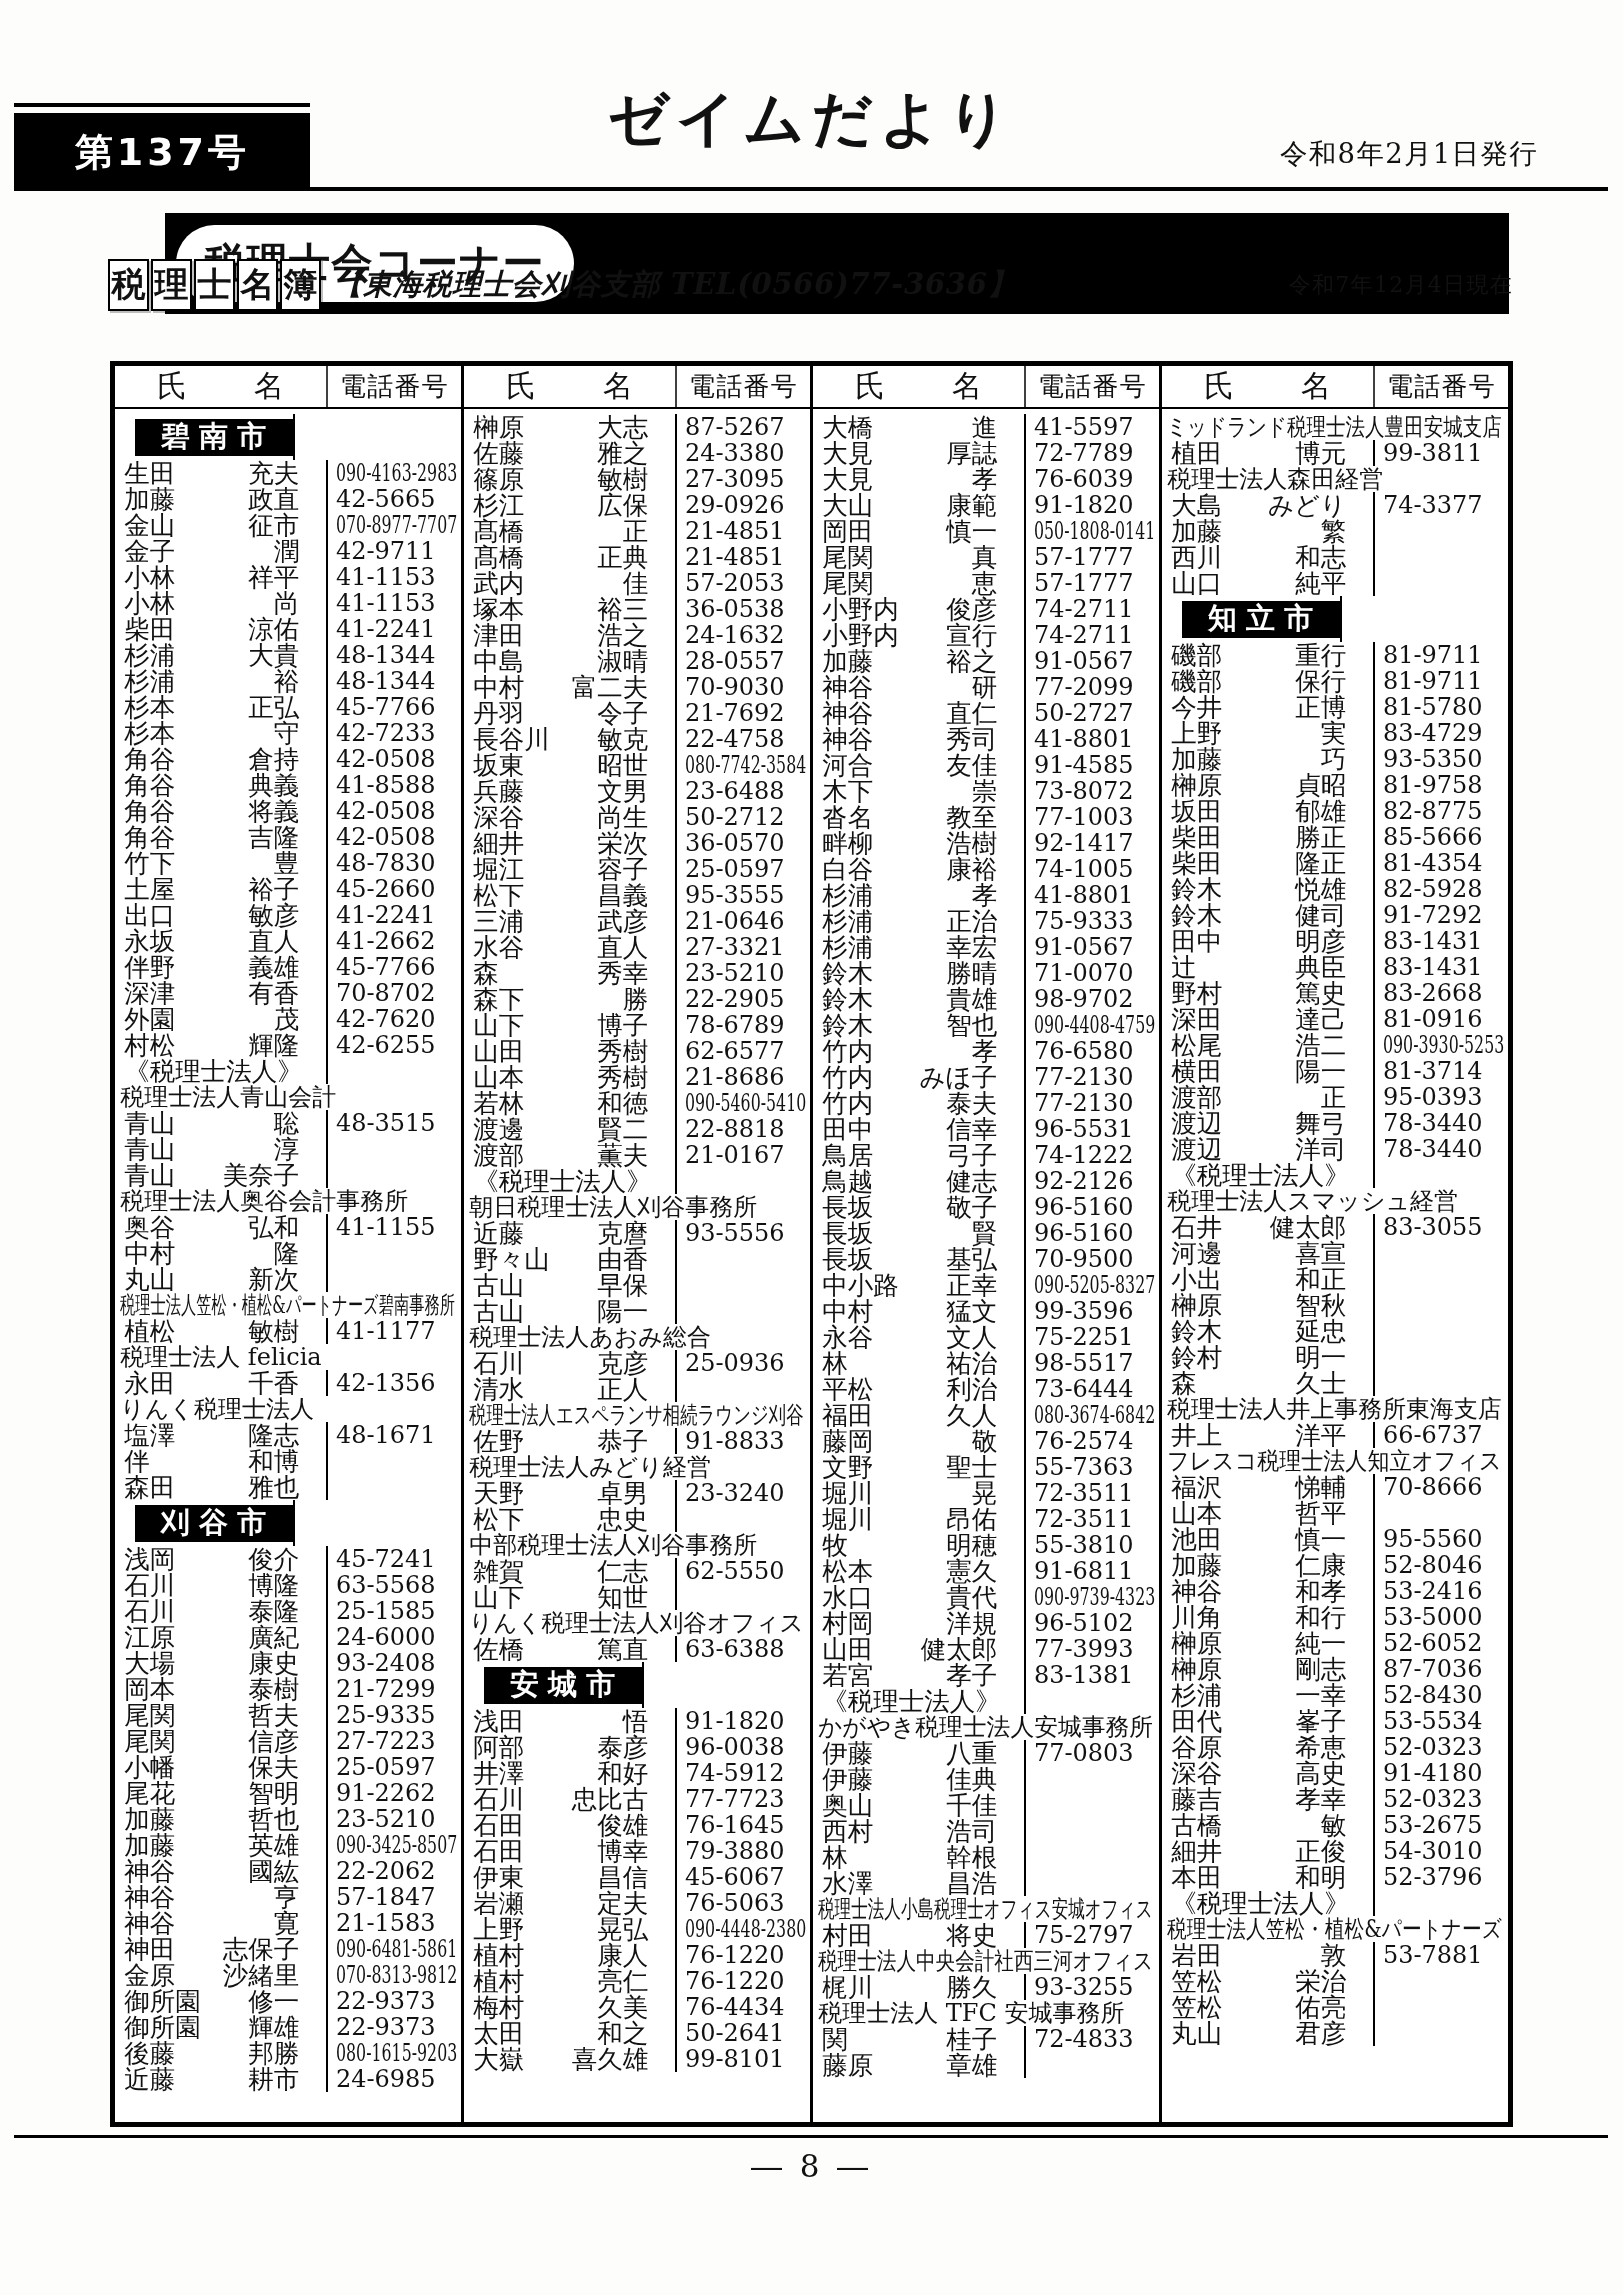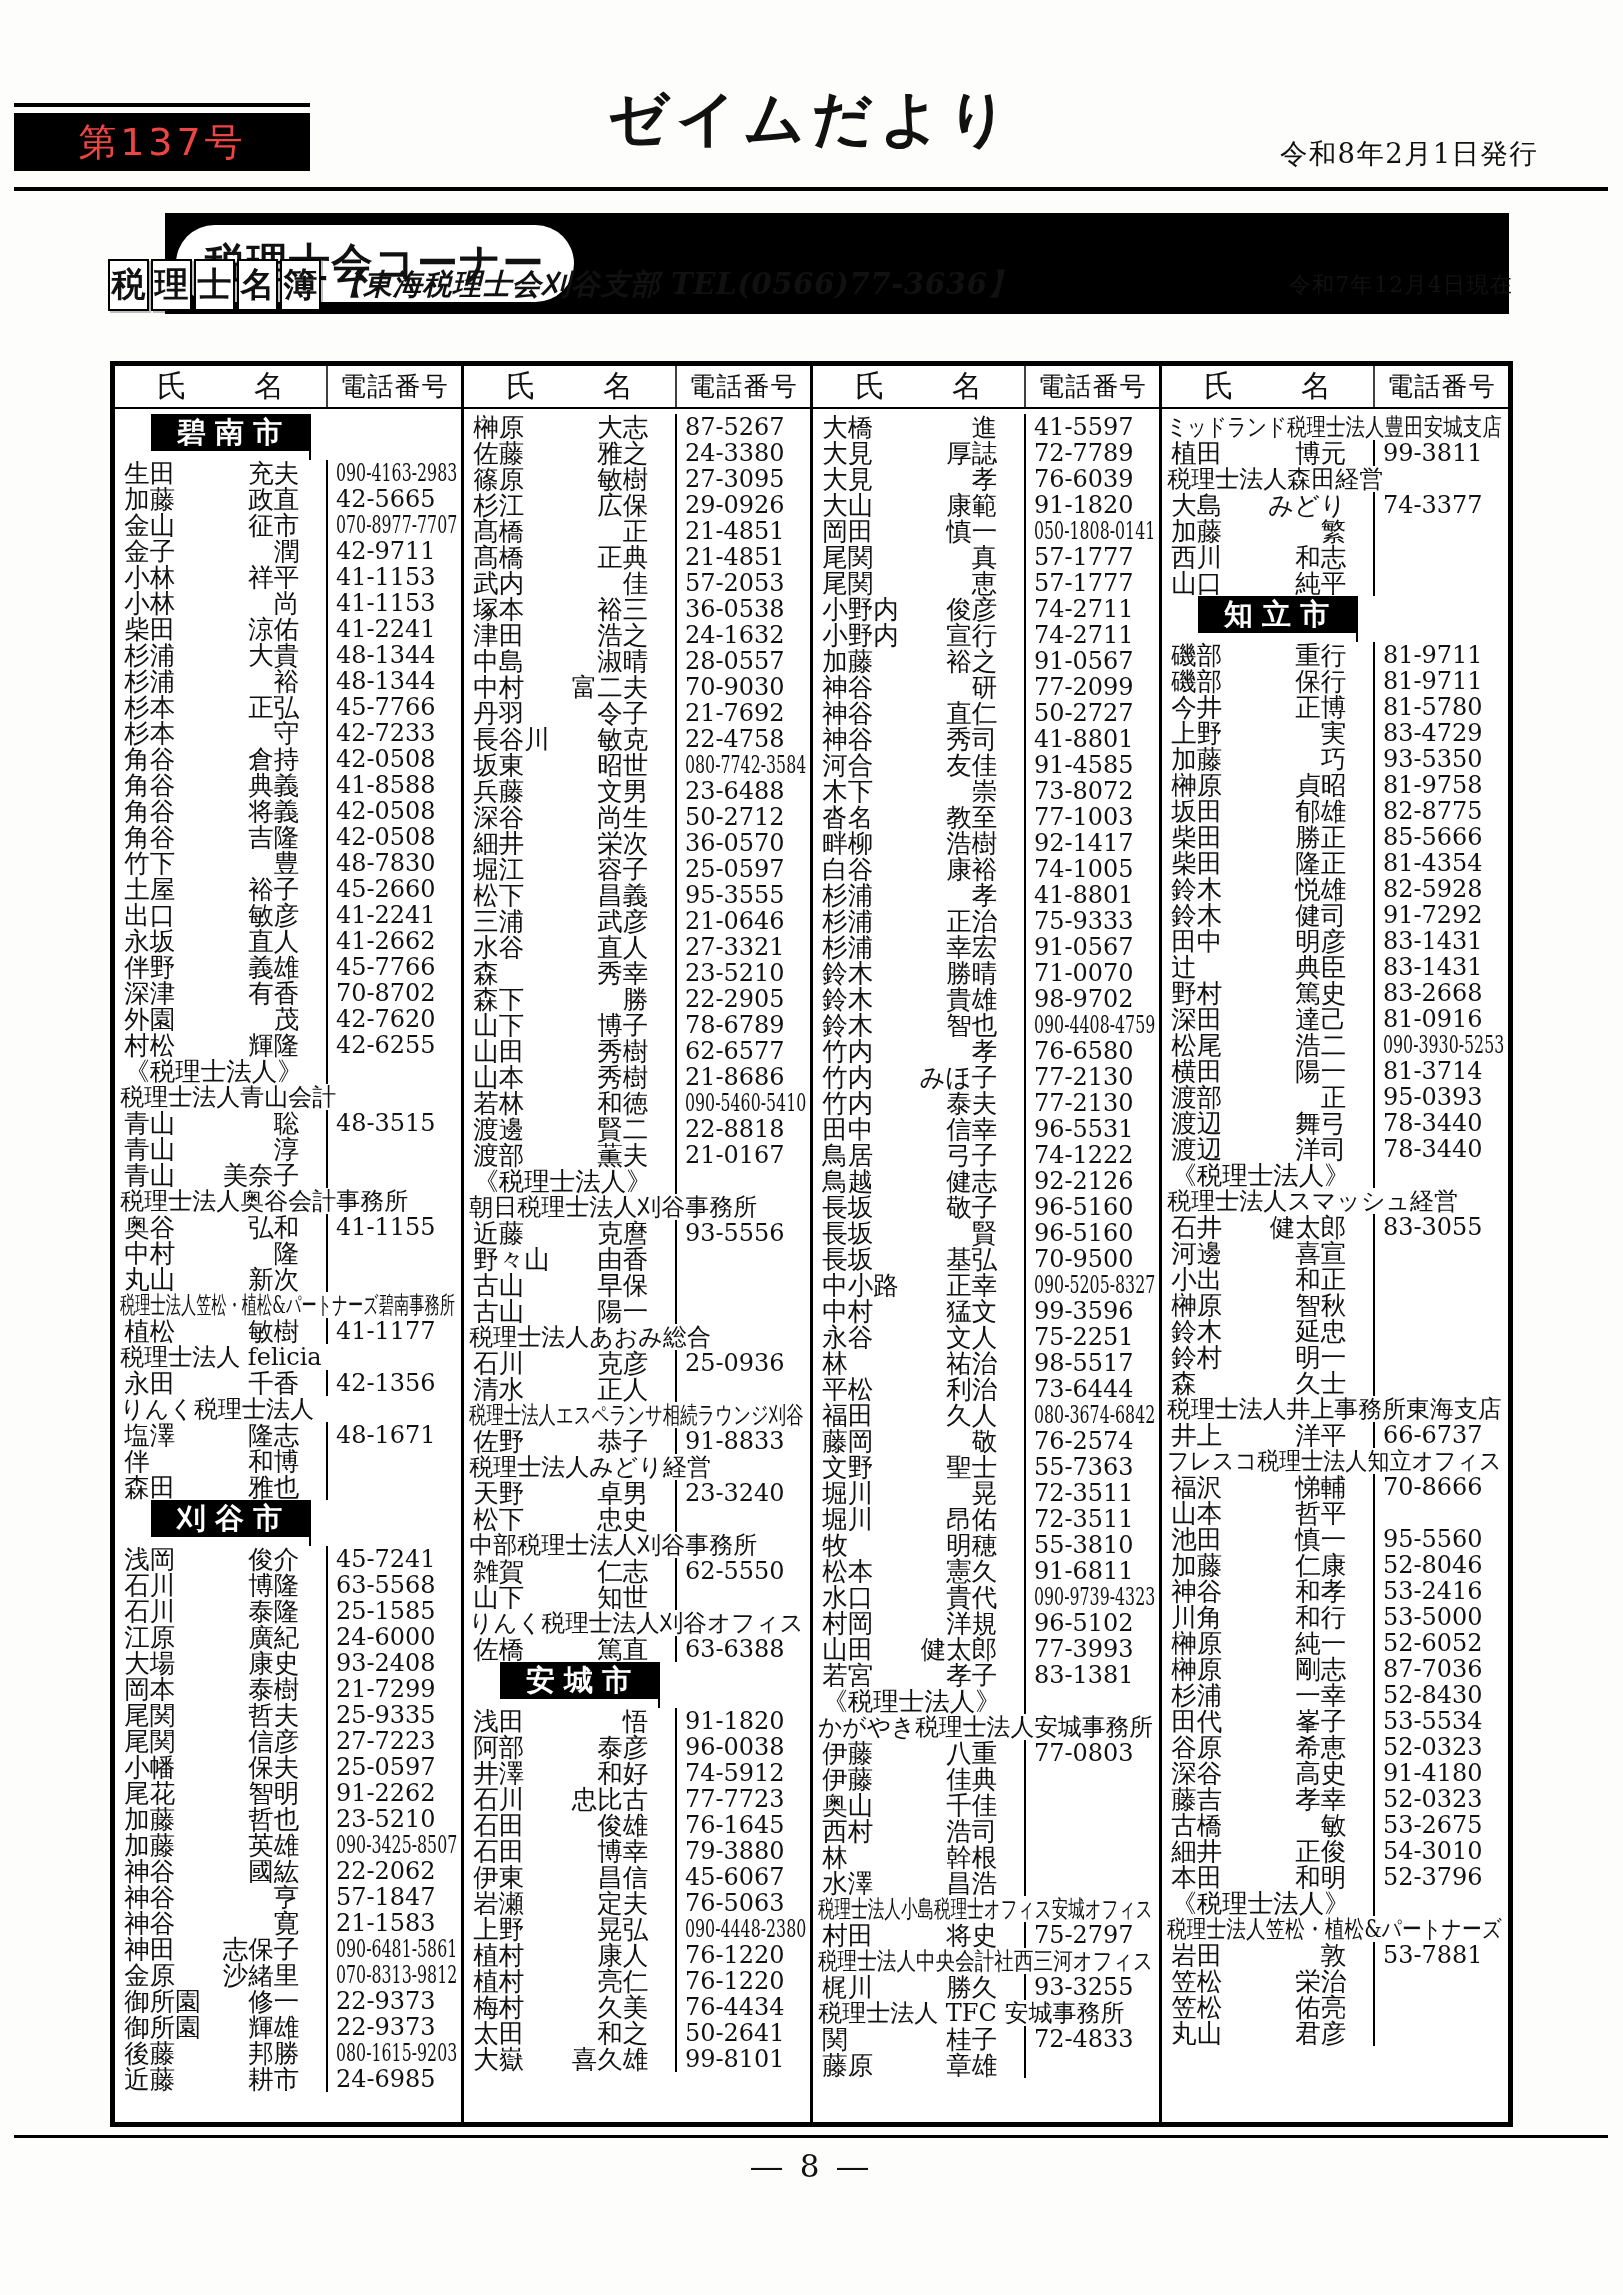--- a/index.html
+++ b/index.html
@@ -3,22 +3,22 @@
 <meta charset="utf-8">
 <style>
   html,body{margin:0;padding:0;}
   body{
     width:1623px;height:2295px;position:relative;background:#fdfdfb;color:#111;
     font-family:"DejaVu Serif","Liberation Serif",serif;
     -webkit-font-smoothing:antialiased;overflow:hidden;
   }
   
   .issue-topline{position:absolute;left:14.4px;top:103px;width:296px;height:3.9px;background:#000;}
-  .issue-box{position:absolute;left:14.4px;top:113px;width:296px;height:58px;background:#000;color:#ef4444;
-    display:flex;align-items:center;justify-content:center;font-size:38px;font-weight:normal;letter-spacing:3.9px;
+  .issue-box{position:absolute;left:14.4px;top:113px;width:296px;height:78px;background:#000;color:#ffffff;
+    display:flex;align-items:center;justify-content:center;font-size:38px;font-weight:bold;letter-spacing:3.9px;
     font-family:"DejaVu Sans","Liberation Sans",sans-serif;}
   .masthead-title{position:absolute;left:0;right:0;top:79px;text-align:center;font-size:60px;font-weight:bold;letter-spacing:6.5px;}
   .masthead-date{position:absolute;right:85px;top:136px;font-size:27.5px;letter-spacing:1.3px;}
   .rule-top{position:absolute;left:14.4px;top:187px;width:1594px;height:3.9px;background:#000;}
   
   .banner{position:absolute;left:165px;top:213px;width:1344px;height:101px;background:#000;
     display:flex;align-items:center;gap:18.3px;padding-left:10.5px;box-sizing:border-box;}
   .banner-pill{height:77px;background:#fff;border-radius:42px;padding:0 29px;display:flex;align-items:center;
     font-size:41px;font-weight:bold;letter-spacing:1.3px;white-space:nowrap;}
   .banner-slogan{color:#fff;font-size:54px;font-weight:bold;letter-spacing:1.3px;white-space:nowrap;
@@ -41,21 +41,21 @@
   .phh{flex:1;min-width:0;border-left:2px solid #404040;display:flex;align-items:center;justify-content:center;
     font-size:26px;letter-spacing:1.3px;}
   .cg-body{flex:1;display:flex;flex-direction:column;padding-top:5.2px;overflow:hidden;}
   .row{height:26px;flex-shrink:0;display:flex;align-items:center;}
   .nm{width:211px;flex-shrink:0;box-sizing:border-box;height:100%;display:flex;align-items:center;padding-left:9.2px;}
   .nm-inner{width:175px;display:flex;justify-content:space-between;font-size:25.5px;white-space:nowrap;}
   .tel{flex:1;min-width:0;height:100%;border-left:2px solid #000;display:flex;align-items:center;
     padding-left:7.9px;box-sizing:border-box;font-size:24px;}
   .fitx{display:inline-block;white-space:nowrap;transform-origin:left center;}
   .firm{height:26px;flex-shrink:0;display:flex;align-items:center;padding-left:5.2px;font-size:24px;}
-  .secrow{height:46px;flex-shrink:0;display:flex;margin-left:16px;}
+  .secrow{height:46px;flex-shrink:0;display:flex;align-items:center;}
   .sec-box{margin-left:19.6px;width:158px;height:37px;background:#000;color:#fff;
     font-family:"DejaVu Sans","Liberation Sans",sans-serif;font-weight:bold;font-size:29px;
     display:flex;align-items:center;justify-content:center;letter-spacing:9.2px;padding-left:9.2px;box-sizing:border-box;}
   .sec-fill{flex:1;min-width:0;height:100%;border-left:2px solid #000;}
   
   .rule-bottom{position:absolute;left:14.4px;top:2135px;width:1594px;height:2.6px;background:#000;}
   .pagenum{position:absolute;left:0;right:0;top:2148px;text-align:center;font-size:31px;letter-spacing:3.9px;}
 </style>
 </head>
 <body>

